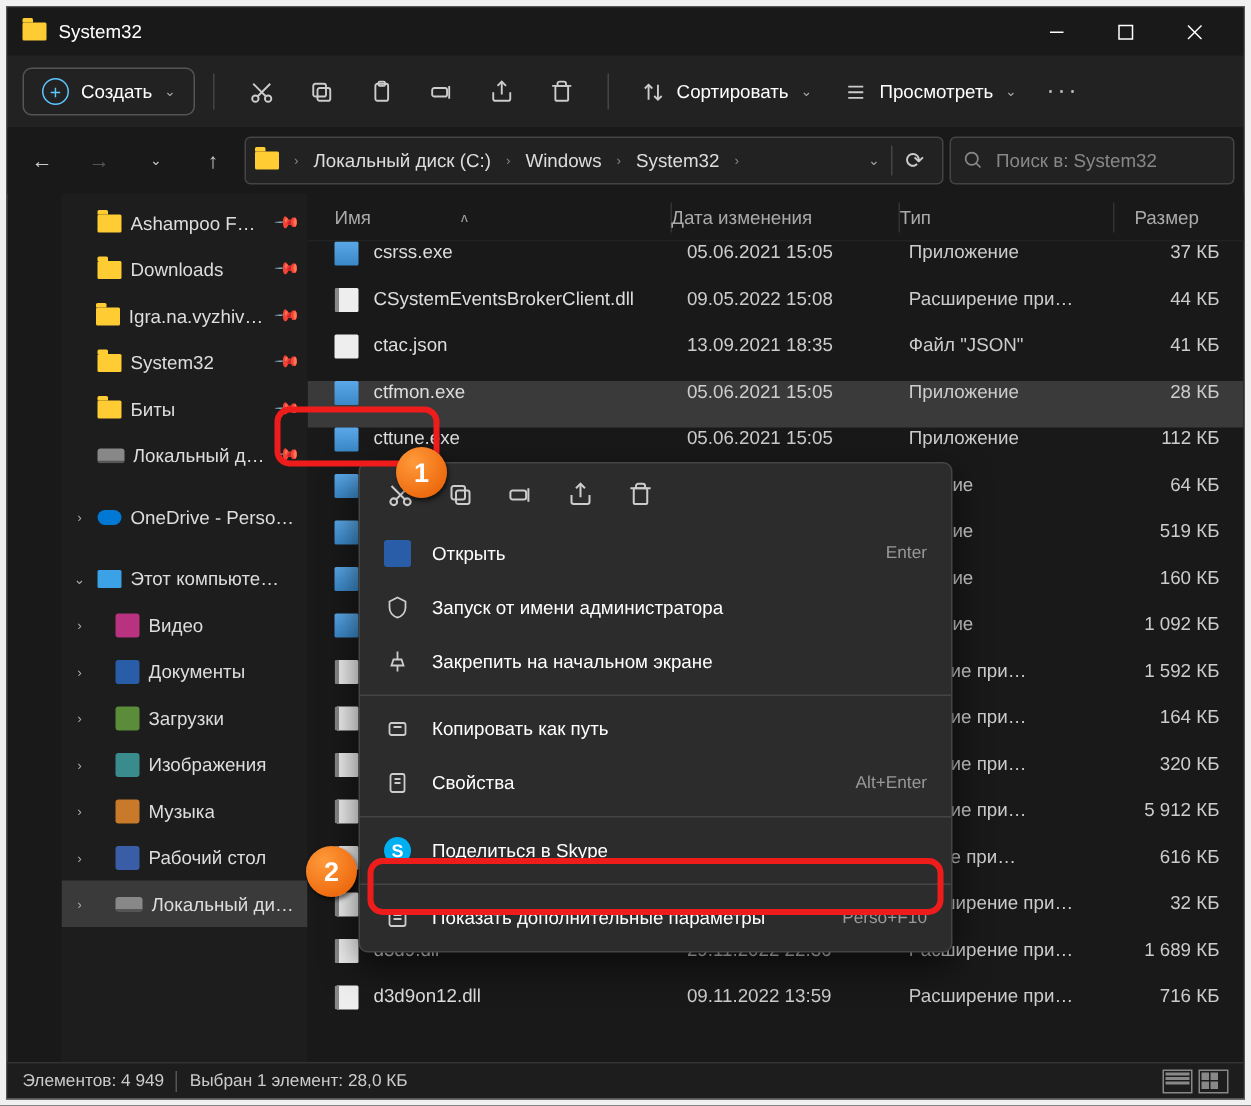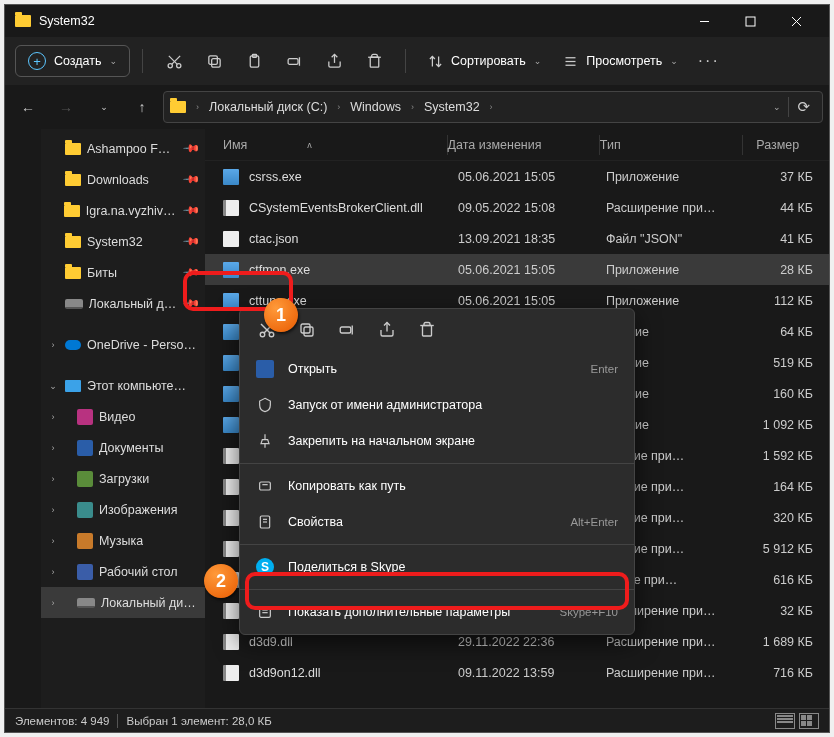--- a/index.html
+++ b/index.html
@@ -56,21 +56,21 @@
   .sb-label { overflow: hidden; text-overflow: ellipsis; }
   .content { flex: 1; display: flex; flex-direction: column; min-width: 0; }
   .columns { display: flex; height: 32px; background: #191919; color: #aaa; align-items: center; padding-left: 18px; border-bottom: 1px solid #222; }
   .col-sep-v { border-right: 1px solid #333; height: 20px; display: flex; align-items: center; }
   .col-name { width: 236px; display: flex; align-items: center; gap: 60px; }
   .col-name .sort-chev { font-size: 9px; color: #aaa; }
   .col-date { width: 160px; }
   .col-type { width: 150px; }
   .col-size { width: 90px; text-align: center; padding-right: 16px; }
   .file-list { flex: 1; overflow: hidden; }
-  .file-row { display: flex; height: 31px; align-items: center; padding-left: 18px; color: #ddd; position: relative; }
+  .file-row { display: flex; height: 31px; padding-left: 18px; color: #ddd; position: relative; }
   .file-row.sel { background: #3a3a3a; }
   .fi { width: 16px; height: 16px; margin-right: 10px; flex-shrink: 0; background: #ddd; border-radius: 1px; position: relative; }
   .fi.exe { background: linear-gradient(#5aa8e8, #3a88c8); }
   .fi.dll { background: #eee; border-left: 3px solid #888; }
   .fi.json { background: #eee; }
   .fr-name { width: 226px; overflow: hidden; text-overflow: ellipsis; white-space: nowrap; }
   .fr-date { width: 160px; color: #ccc; }
   .fr-type { width: 150px; color: #ccc; overflow: hidden; text-overflow: ellipsis; white-space: nowrap; }
   .fr-size { width: 90px; text-align: right; padding-right: 16px; color: #ccc; }
   
@@ -209,20 +209,27 @@
       <span class="bc-seg">Windows</span>
       <span class="bc-chev">›</span>
       <span class="bc-seg">System32</span>
       <span class="bc-chev">›</span>
       <div class="refresh-area" style="margin-left:auto;">
         <span style="font-size:9px;color:#aaa;">⌄</span>
         <div class="vsep"></div>
         <span style="color:#ccc; font-size:15px;">⟳</span>
       </div>
     </div>
+    <div class="search-box">
+      <svg width="14" height="14" viewBox="0 0 24 24" fill="none" stroke="#888" stroke-width="2">
+          <circle cx="10" cy="10" r="7"></circle>
+          <line x1="20" y1="20" x2="15" y2="15"></line>
+        </svg>
+      <span class="ph">Поиск в: System32</span>
+    </div>
   </div>
 
   <div class="main">
     <div class="sidebar" id="sidebar">
         <div class="sb-item">
           <div class="sb-chev"></div>
           <div class="sb-folder"></div>
           <span class="sb-label">Ashampoo F…</span>
           <span class="sb-pin">📌</span>
         </div>
@@ -551,21 +558,21 @@
     <div class="ctx-sep"></div>
     <div class="ctx-item">
       <div class="ctx-icon">
           <svg width="16" height="16" viewBox="0 0 24 24" fill="none" stroke="#ccc" stroke-width="1.8">
             <rect x="4" y="4" width="16" height="16" rx="2"></rect>
             <line x1="8" y1="9" x2="16" y2="9"></line>
             <line x1="8" y1="13" x2="16" y2="13"></line>
           </svg>
         </div>
       <span>Показать дополнительные параметры</span>
-      <span class="ctx-shortcut">Skype+F10</span>
+      <span class="ctx-shortcut">Perso+F10</span>
     </div>
   </div>
 
   <div class="anno-box1"></div>
   <div class="anno-badge b1">1</div>
   <div class="anno-box2"></div>
   <div class="anno-badge b2">2</div>
 
 </div>
 

